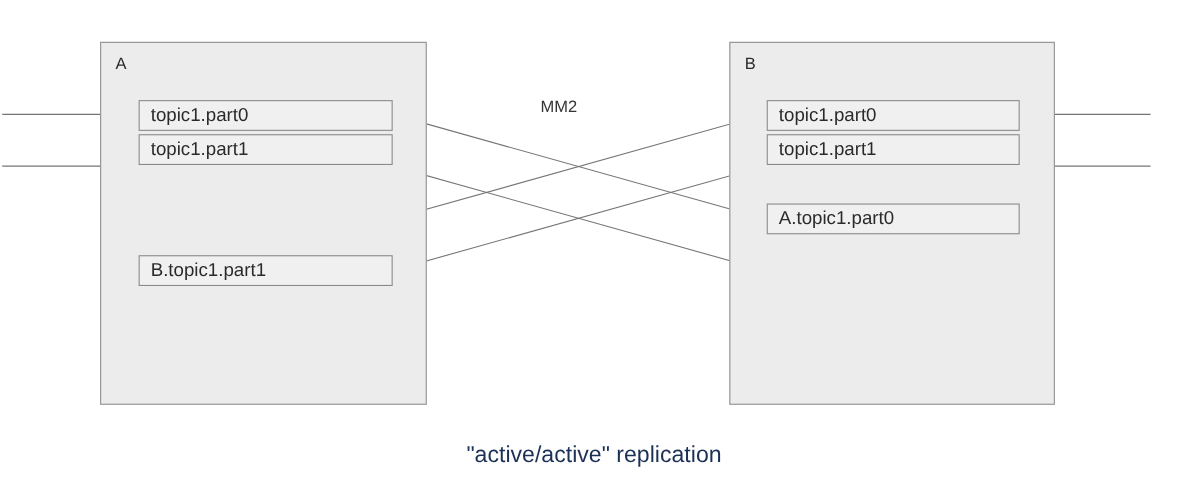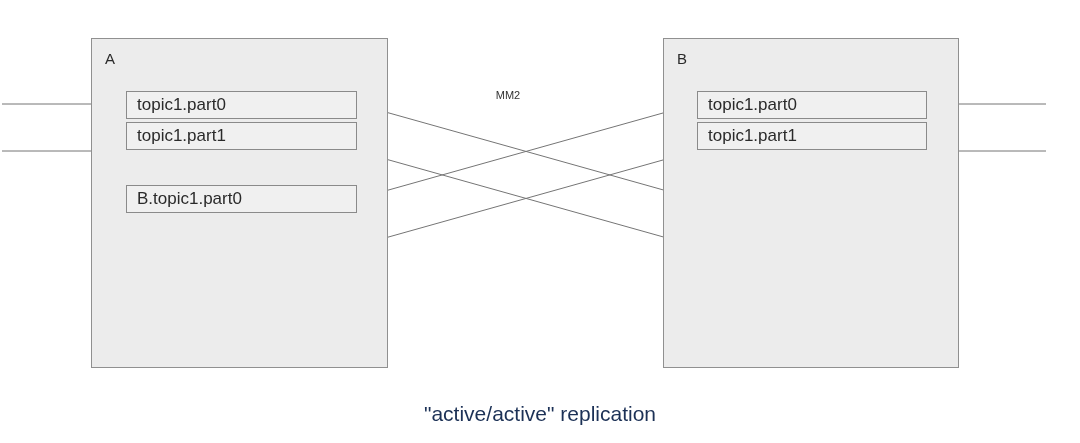--- a/index.html
+++ b/index.html
@@ -38,21 +38,21 @@
     padding-left:10px;white-space:nowrap;overflow:hidden;
   }
   .cluster-a .topic{left:34px;width:231px;}
   .cluster-b .topic{left:33px;width:230px;}
   .topic.row0{top:52px;}
   .topic.row1{top:83px;}
   .topic.row2{top:146px;}
   .topic.row3{top:193px;}
   .mm2-label{
     position:absolute;left:468px;top:89px;width:80px;
-    text-align:center;font-size:11px;color:#333333;
+    text-align:center;font-size:15px;color:#333333;
   }
   .caption{
     position:absolute;left:0;top:402px;width:1080px;
     text-align:center;font-size:21px;color:var(--caption-color);
   }
   svg line{stroke:var(--line-color);stroke-width:1;}
 </style>
 </head>
 <body>
 
@@ -71,26 +71,27 @@
     <line x1="357" y1="104" x2="692" y2="198" marker-end="url(#arrowhead)"></line>
     <line x1="357" y1="151" x2="692" y2="245" marker-end="url(#arrowhead)"></line>
     <line x1="695" y1="104" x2="360" y2="198" marker-end="url(#arrowhead)"></line>
     <line x1="695" y1="151" x2="360" y2="245" marker-end="url(#arrowhead)"></line>
   </svg>
 
   <div class="cluster cluster-a">
     <div class="cluster-label">A</div>
     <div class="topic row0">topic1.part0</div>
     <div class="topic row1">topic1.part1</div>
-    <div class="topic row2">B.topic1.part0</div>
+    <div class="topic row3">B.topic1.part1</div>
   </div>
 
   <div class="cluster cluster-b">
     <div class="cluster-label">B</div>
     <div class="topic row0">topic1.part0</div>
     <div class="topic row1">topic1.part1</div>
+    <div class="topic row2">A.topic1.part0</div>
   </div>
 
   <div class="mm2-label">MM2</div>
 
   <div class="caption">"active/active" replication</div>
 
 </div>
 
 </body></html>

